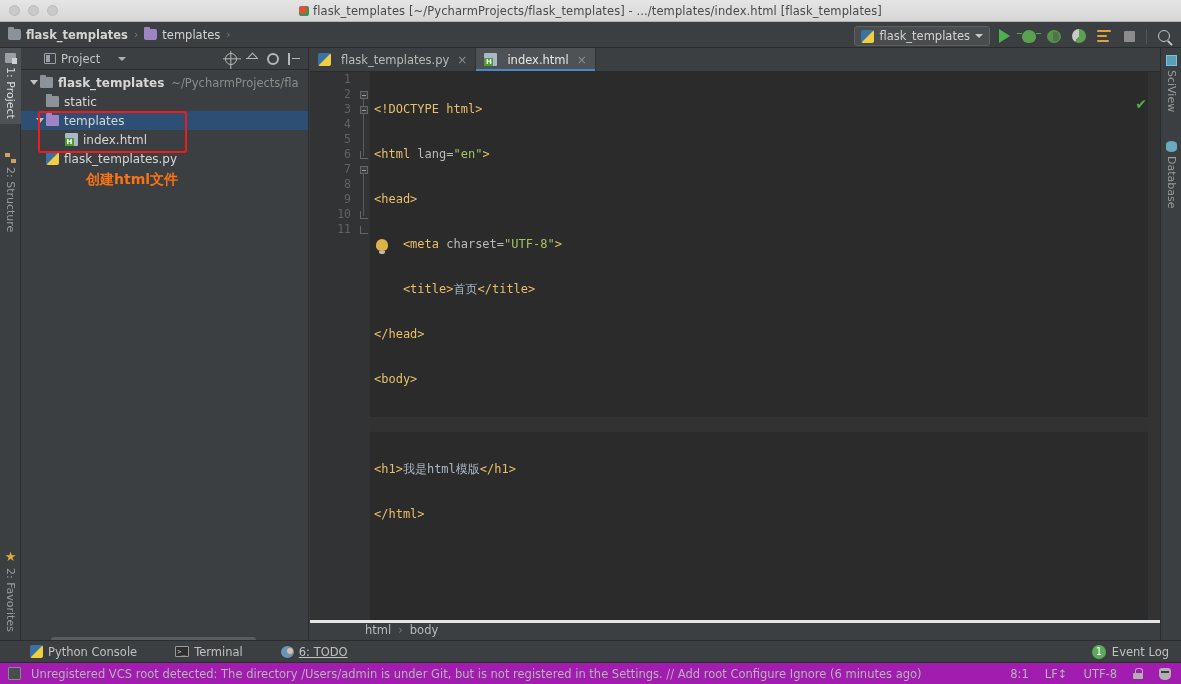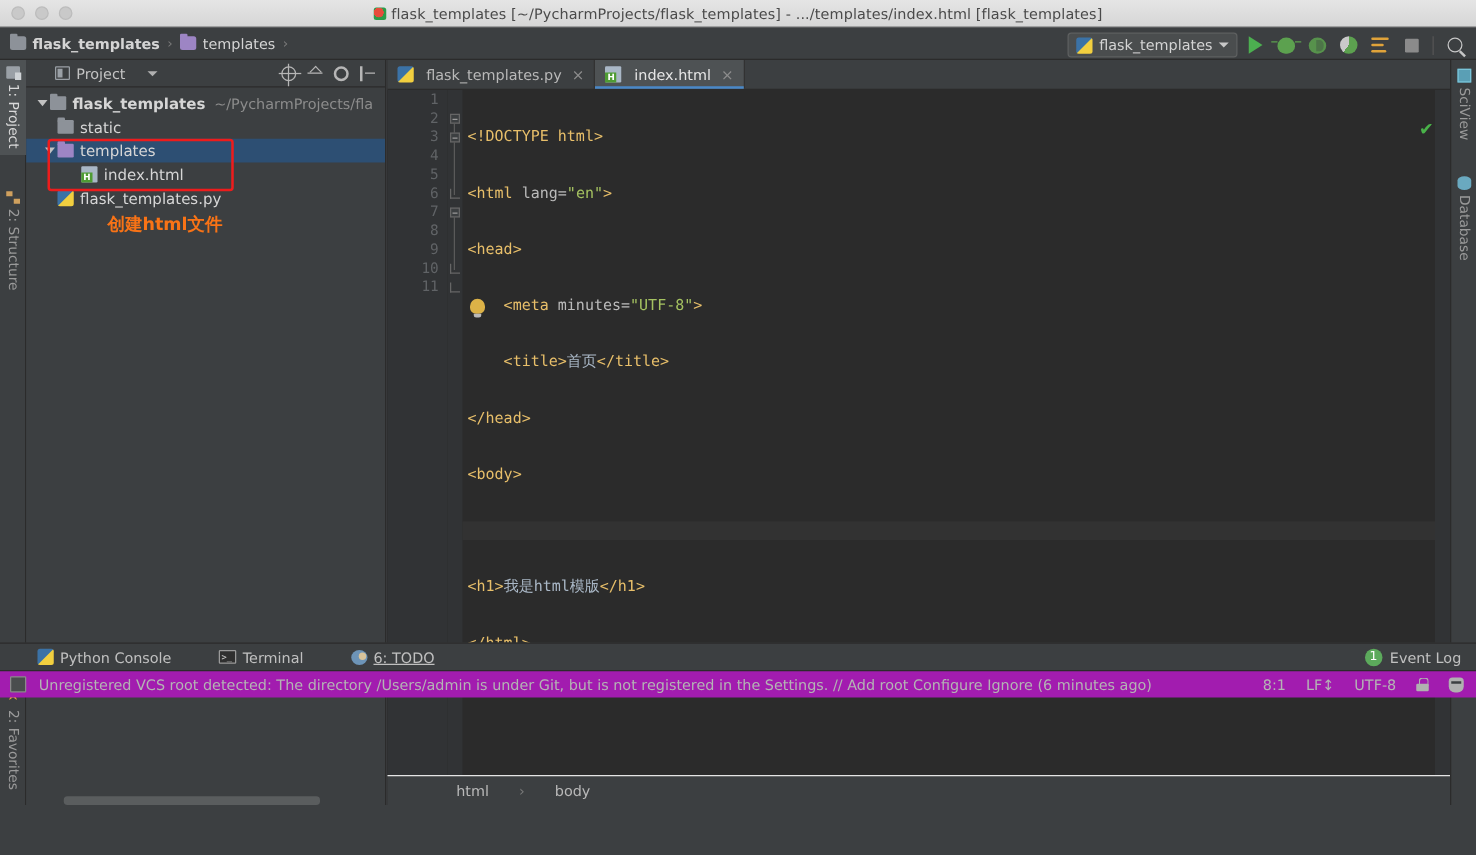--- a/index.html
+++ b/index.html
@@ -4,21 +4,21 @@
 <style>
   * { box-sizing: border-box; margin: 0; padding: 0; }
   html, body {
     width: 1181px; height: 684px;
     background: #3c3f41;
     font-family: "DejaVu Sans", "Liberation Sans", sans-serif;
     font-size: 12px;
     color: #bbbbbb;
     overflow: hidden;
   }
-  #app { position: relative; width: 1181px; height: 558px; }
+  #app { position: relative; width: 1181px; height: 684px; }
 
   
   .titlebar {
     position: absolute; left: 0; top: 0; width: 1181px; height: 22px;
     background: linear-gradient(180deg,#e5e5e5 0%, #d6d6d6 100%);
     border-bottom: 1px solid #b4b4b4;
     display: flex; align-items: center;
   }
   .traffic { display: flex; gap: 8px; margin-left: 9px; }
   .tl { width: 11px; height: 11px; border-radius: 50%; background: #c9c9c9; border:1px solid #bcbcbc;}
@@ -211,22 +211,22 @@
     position:absolute; left:66px; top:167px; width:12px; height:12px;
     border-radius:50% 50% 40% 40%; background:#f0c14b; opacity:.9;
   }
   .bulb::after{content:"";position:absolute;left:3px;bottom:-3px;width:6px;height:3px;background:#c9c9c9;border-radius:0 0 2px 2px;}
 
   .right-gutter { position:absolute; right:0; top:0; width:12px; height:100%; background:#313335;}
   .check-ok { position:absolute; right:13px; top:24px; color:#49b249; font-size:14px; font-weight:bold;}
 
   .bread-bottom {
     position:absolute; left:0; bottom:0; width:100%; height:24px;
-    background:#3c3f41; border-top:1px solid #e5e5e5;
-    display:flex; align-items:center; padding-left:55px; gap:24px;
+    background:#3c3f41; border-top:3px solid #e5e5e5;
+    display:flex; padding-left:55px; gap:7px;
     font-size:11.5px; color:#b9b9b9;
   }
   .bread-sep { color:#7a7a7a; }
 
   
   .bottom-bar {
     position:absolute; left:0; bottom:22px; width:1181px; height:22px;
     background:#3c3f41; border-top:1px solid #2b2b2b;
     display:flex; align-items:center; padding-left:30px; gap:38px;
     font-size:11.5px; color:#c0c0c0;
@@ -433,21 +433,21 @@
         <span class="fm fold-minus" style="top:94px;"></span>
         <span class="fold-line" style="top:101px;height:43px;"></span>
         <span class="fm fold-end" style="top:139px;"></span>
         <span class="fm fold-end" style="top:154px;"></span>
       </div>
 
       <div class="code">
         <div class="cl"><span class="tag">&lt;!DOCTYPE html&gt;</span></div>
         <div class="cl"><span class="tag">&lt;html </span><span class="attr">lang=</span><span class="str">"en"</span><span class="tag">&gt;</span></div>
         <div class="cl"><span class="tag">&lt;head&gt;</span></div>
-        <div class="cl"><span class="tag">    &lt;meta </span><span class="attr">minutes=</span><span class="str">"UTF-8"</span><span class="tag">&gt;</span></div>
+        <div class="cl"><span class="tag">    &lt;meta </span><span class="attr">charset=</span><span class="str">"UTF-8"</span><span class="tag">&gt;</span></div>
         <div class="cl"><span class="tag">    &lt;title&gt;</span><span class="txt">首页</span><span class="tag">&lt;/title&gt;</span></div>
         <div class="cl"><span class="tag">&lt;/head&gt;</span></div>
         <div class="cl"><span class="tag">&lt;body&gt;</span></div>
         <div class="cl current"><span class="txt"></span></div>
         <div class="cl"><span class="tag">&lt;h1&gt;</span><span class="txt">我是html模版</span><span class="tag">&lt;/h1&gt;</span></div>
         <div class="cl"><span class="tag">&lt;/html&gt;</span></div>
       </div>
 
       <div class="bulb"></div>
       <div class="right-gutter"></div>

